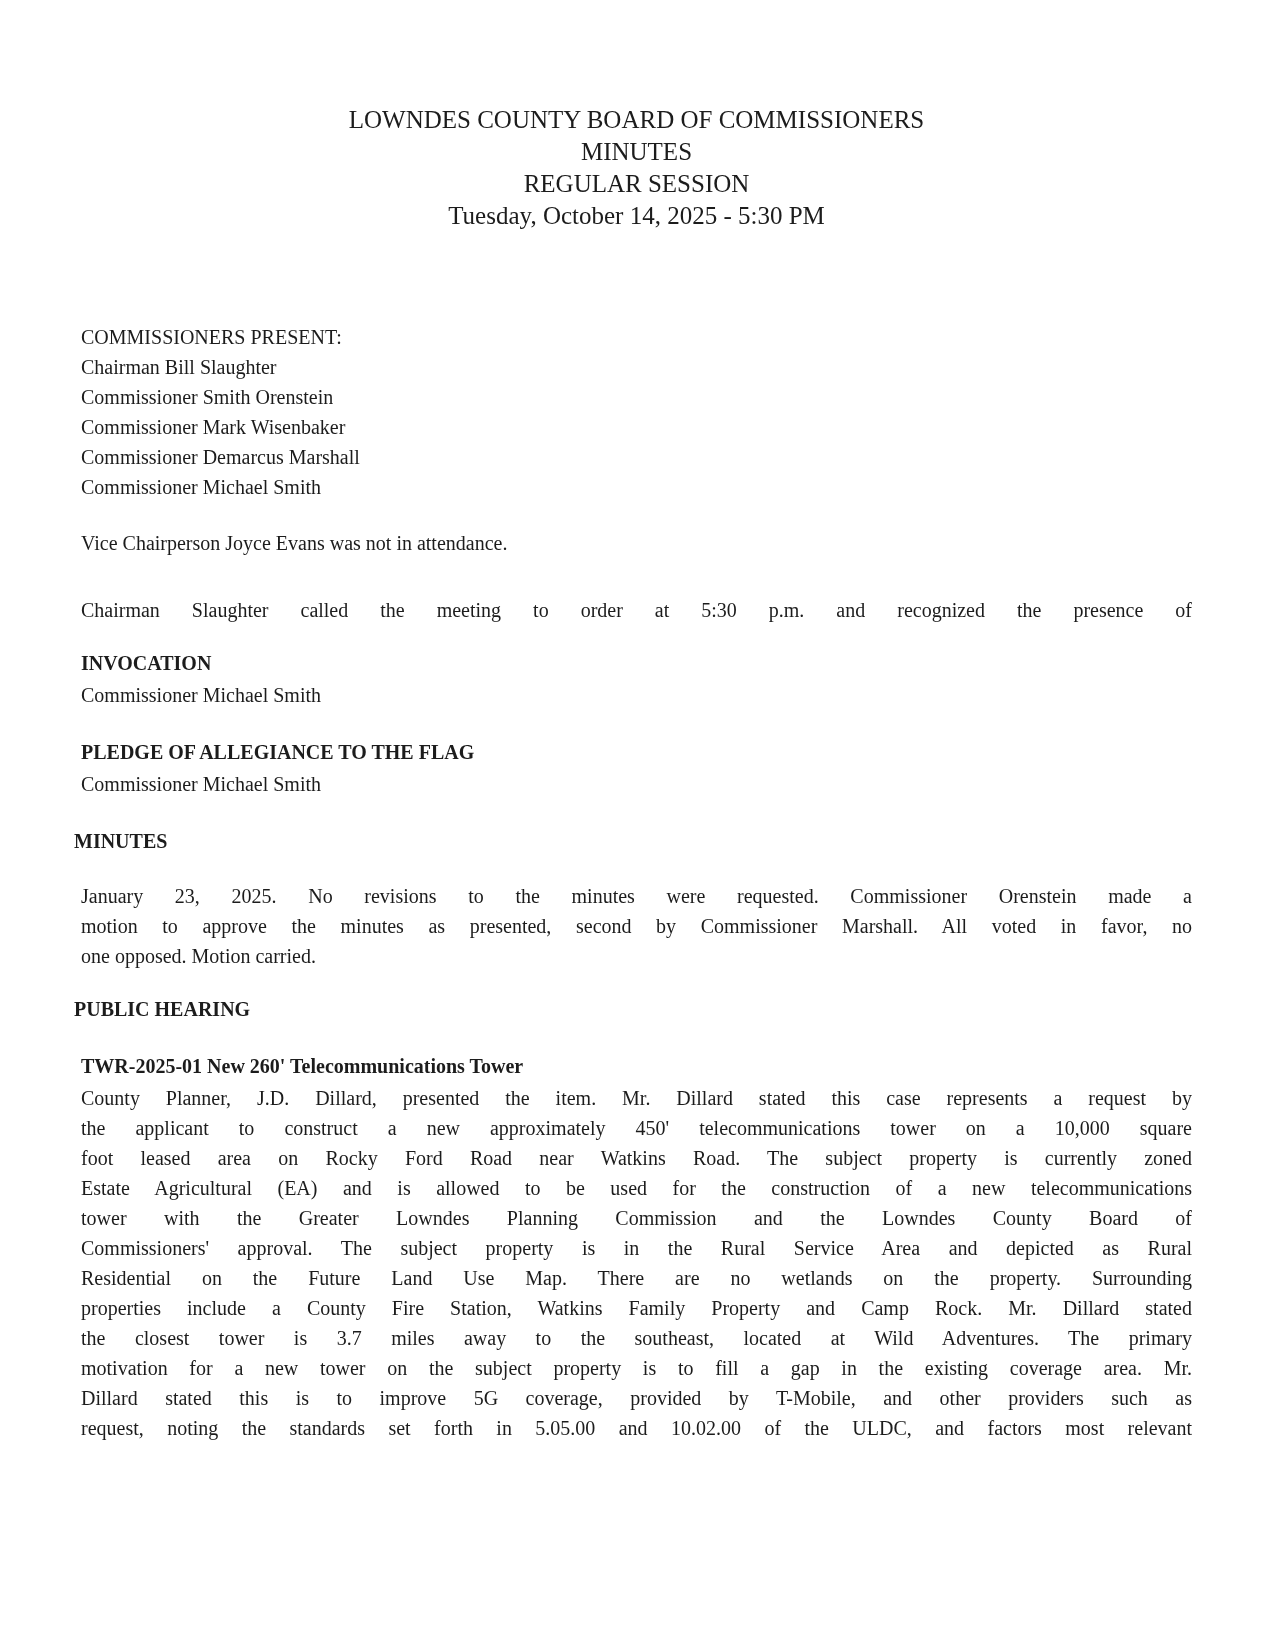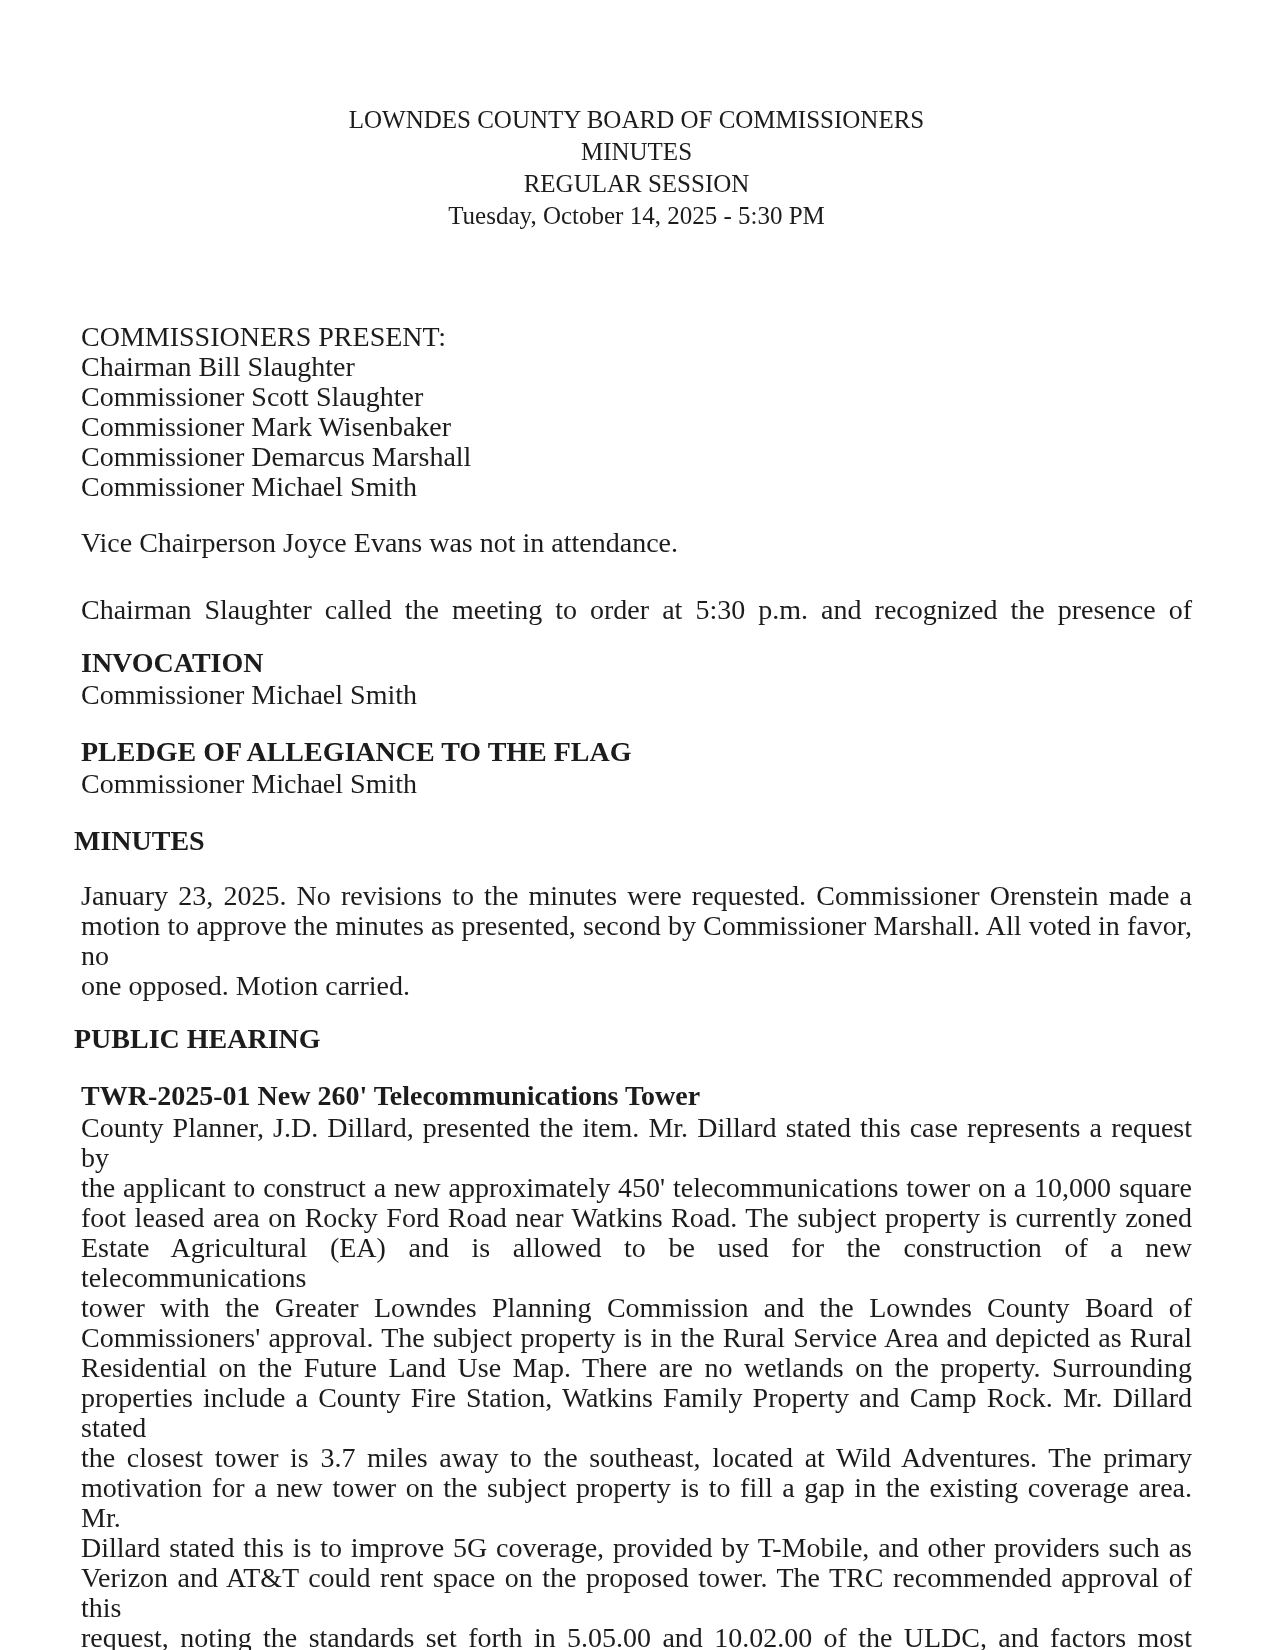--- a/index.html
+++ b/index.html
@@ -8,21 +8,21 @@
     width: 1275px;
     height: 1650px;
     background: #ffffff;
     color: #1c1c1c;
     font-family: Liberation Serif, serif;
     overflow: hidden;
   }
   .content { padding: 104px 83px 0 81px; }
   .doc-header { text-align: center; }
   .hline { font-size: 25px; line-height: 32px; white-space: nowrap; }
-  .line { font-size: 28px; line-height: 30px; }
+  .line { font-size: 20px; line-height: 30px; }
   .just { text-align: justify; text-align-last: justify; }
   .bold { font-weight: bold; }
   .outdent { margin-left: -7px; }
   .m-attendance { margin-top: 90px; }
   .m-absence { margin-top: 26px; }
   .m-call { margin-top: 37px; }
   .m-invocation { margin-top: 23px; }
   .m-presenter { margin-top: 2px; }
   .m-pledge { margin-top: 27px; }
   .m-minutes-h { margin-top: 27px; }
@@ -40,21 +40,21 @@
     <header class="doc-header">
       <div class="hline">LOWNDES COUNTY BOARD OF COMMISSIONERS</div>
       <div class="hline">MINUTES</div>
       <div class="hline">REGULAR SESSION</div>
       <div class="hline">Tuesday, October 14, 2025 - 5:30 PM</div>
     </header>
 
     <section class="m-attendance">
       <div class="line">COMMISSIONERS PRESENT:</div>
       <div class="line">Chairman Bill Slaughter</div>
-      <div class="line">Commissioner Scott Slaughter</div>
+      <div class="line">Commissioner Smith Orenstein</div>
       <div class="line">Commissioner Mark Wisenbaker</div>
       <div class="line">Commissioner Demarcus Marshall</div>
       <div class="line">Commissioner Michael Smith</div>
     </section>
 
     <div class="line m-absence">Vice Chairperson Joyce Evans was not in attendance.</div>
 
     <section class="m-call">
       <div class="line just">Chairman Slaughter called the meeting to order at 5:30 p.m. and recognized the presence of</div>
     </section>
@@ -82,18 +82,17 @@
       <div class="line just">the applicant to construct a new approximately 450' telecommunications tower on a 10,000 square</div>
       <div class="line just">foot leased area on Rocky Ford Road near Watkins Road. The subject property is currently zoned</div>
       <div class="line just">Estate Agricultural (EA) and is allowed to be used for the construction of a new telecommunications</div>
       <div class="line just">tower with the Greater Lowndes Planning Commission and the Lowndes County Board of</div>
       <div class="line just">Commissioners' approval. The subject property is in the Rural Service Area and depicted as Rural</div>
       <div class="line just">Residential on the Future Land Use Map. There are no wetlands on the property. Surrounding</div>
       <div class="line just">properties include a County Fire Station, Watkins Family Property and Camp Rock. Mr. Dillard stated</div>
       <div class="line just">the closest tower is 3.7 miles away to the southeast, located at Wild Adventures. The primary</div>
       <div class="line just">motivation for a new tower on the subject property is to fill a gap in the existing coverage area. Mr.</div>
       <div class="line just">Dillard stated this is to improve 5G coverage, provided by T-Mobile, and other providers such as</div>
-      <div class="line just">Verizon and AT&amp;T could rent space on the proposed tower. The TRC recommended approval of this</div>
       <div class="line just">request, noting the standards set forth in 5.05.00 and 10.02.00 of the ULDC, and factors most relevant</div>
     </section>
 
   </div>
 </div>
 
 </body></html>

